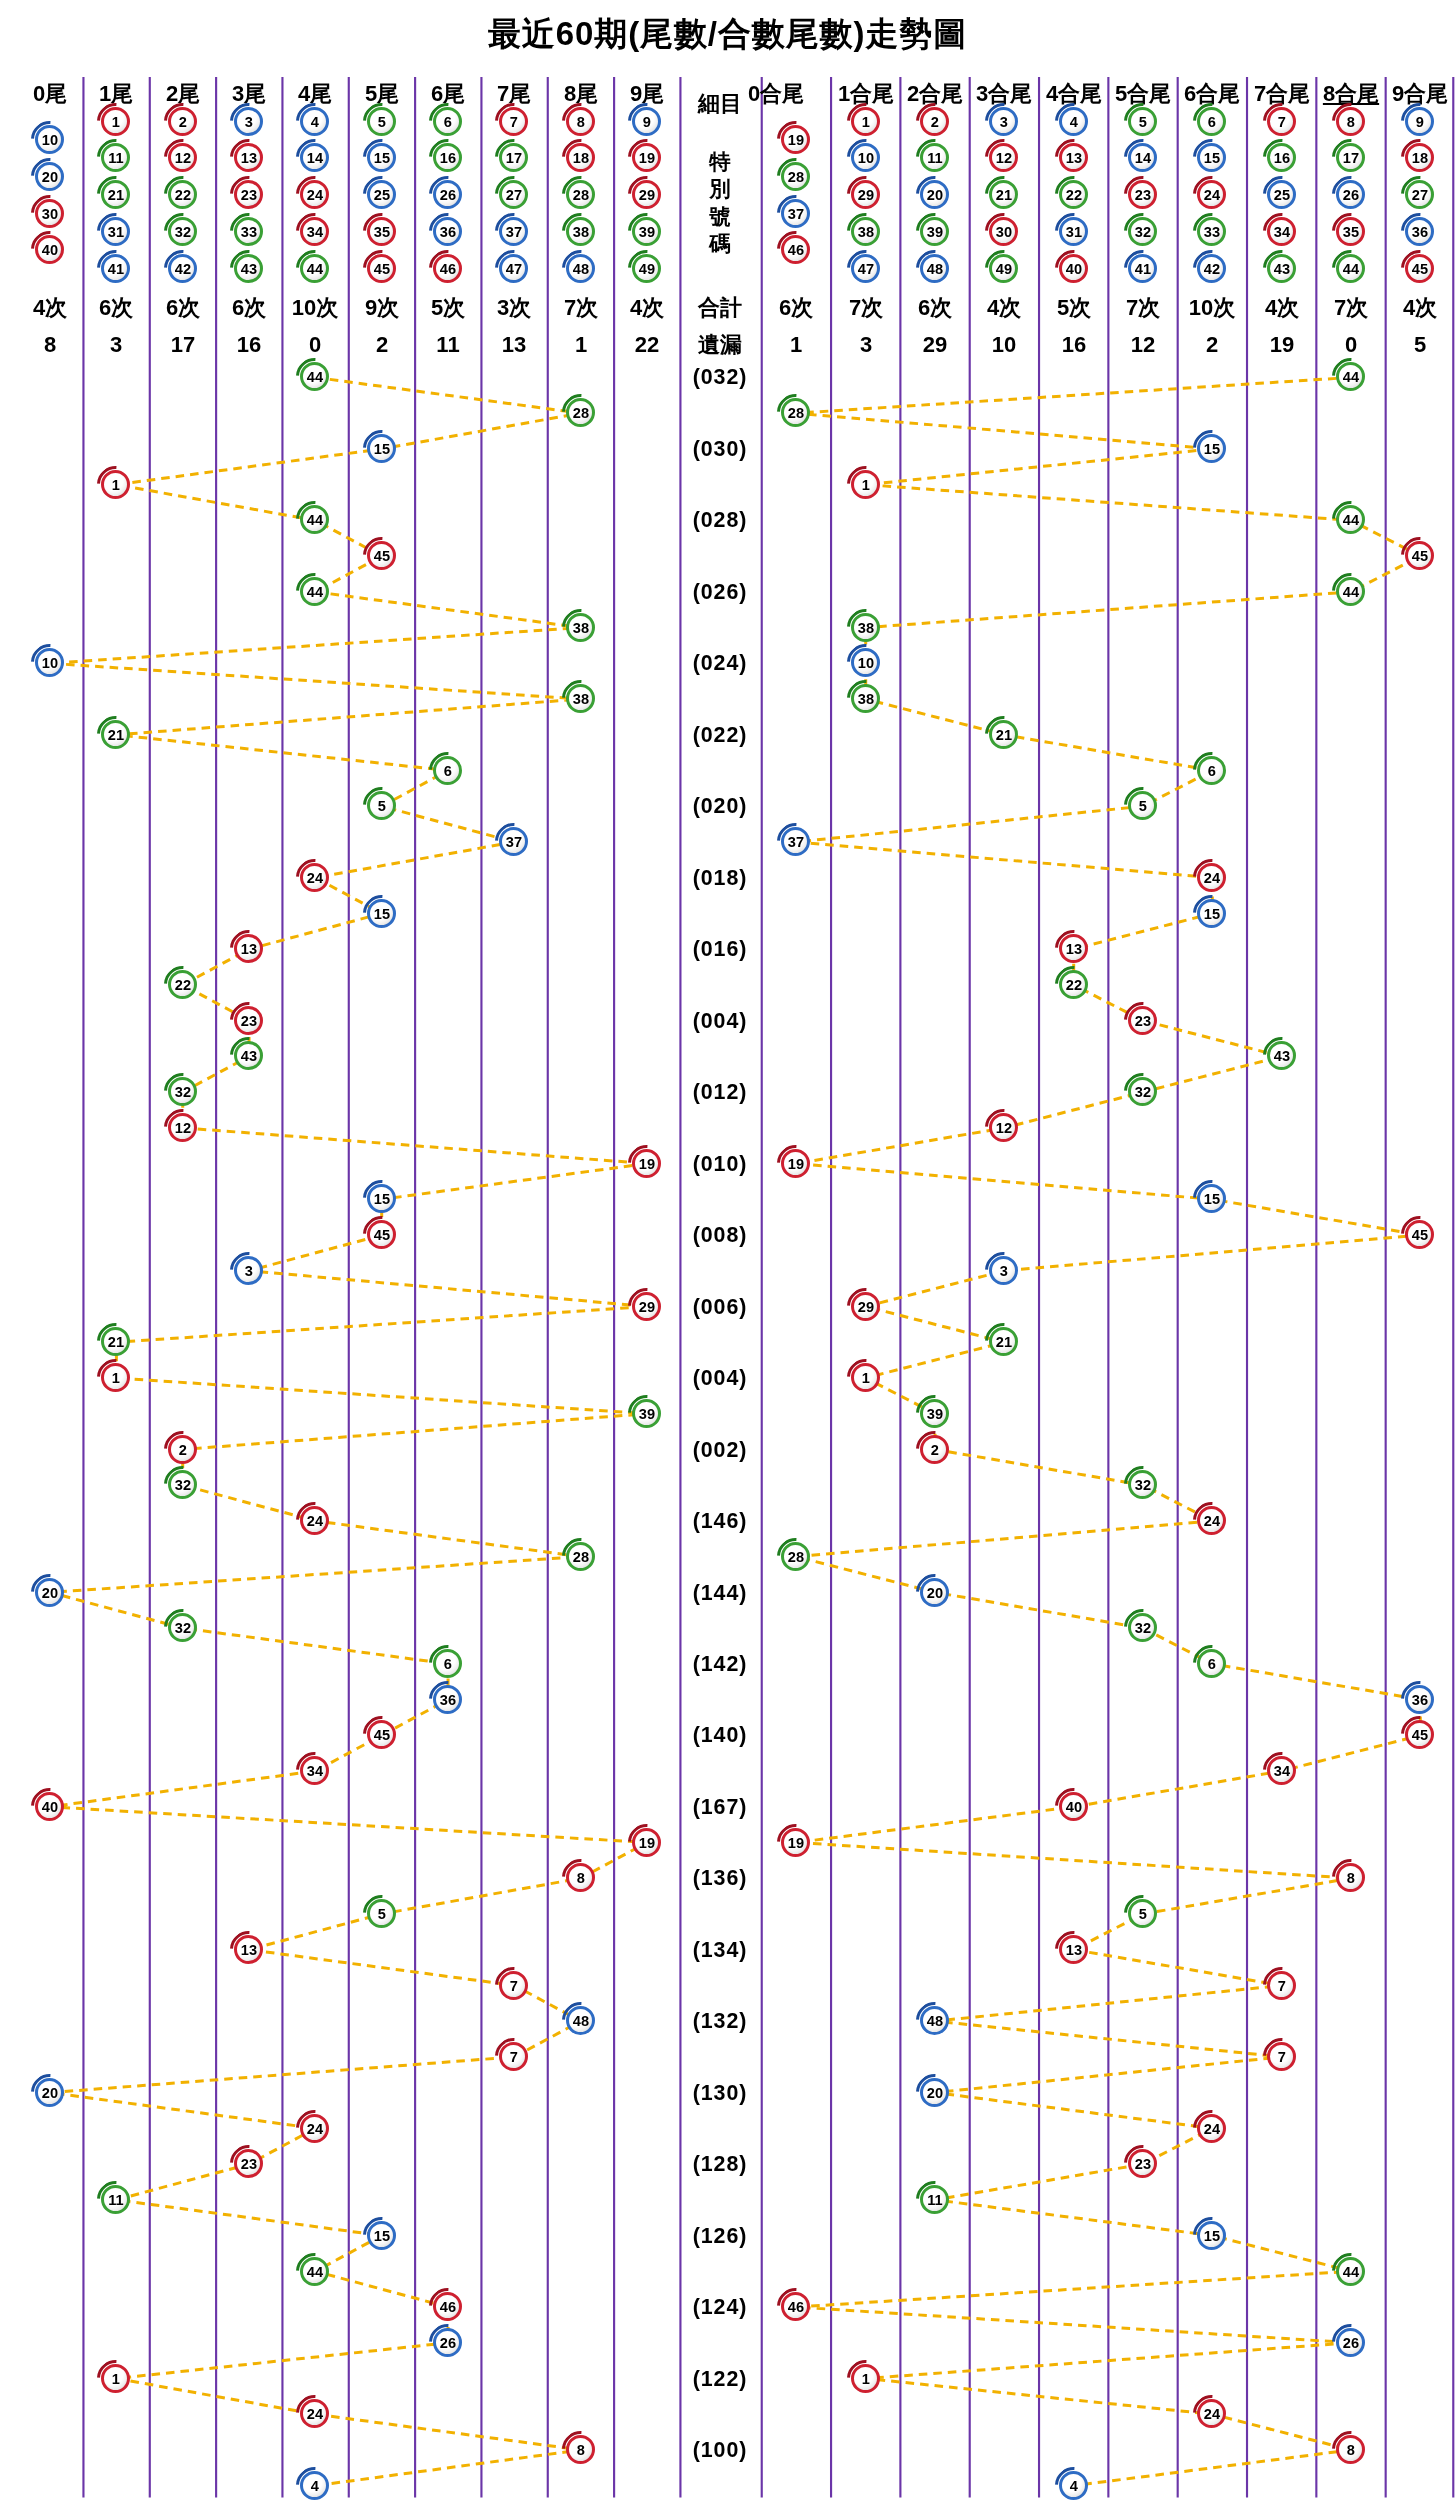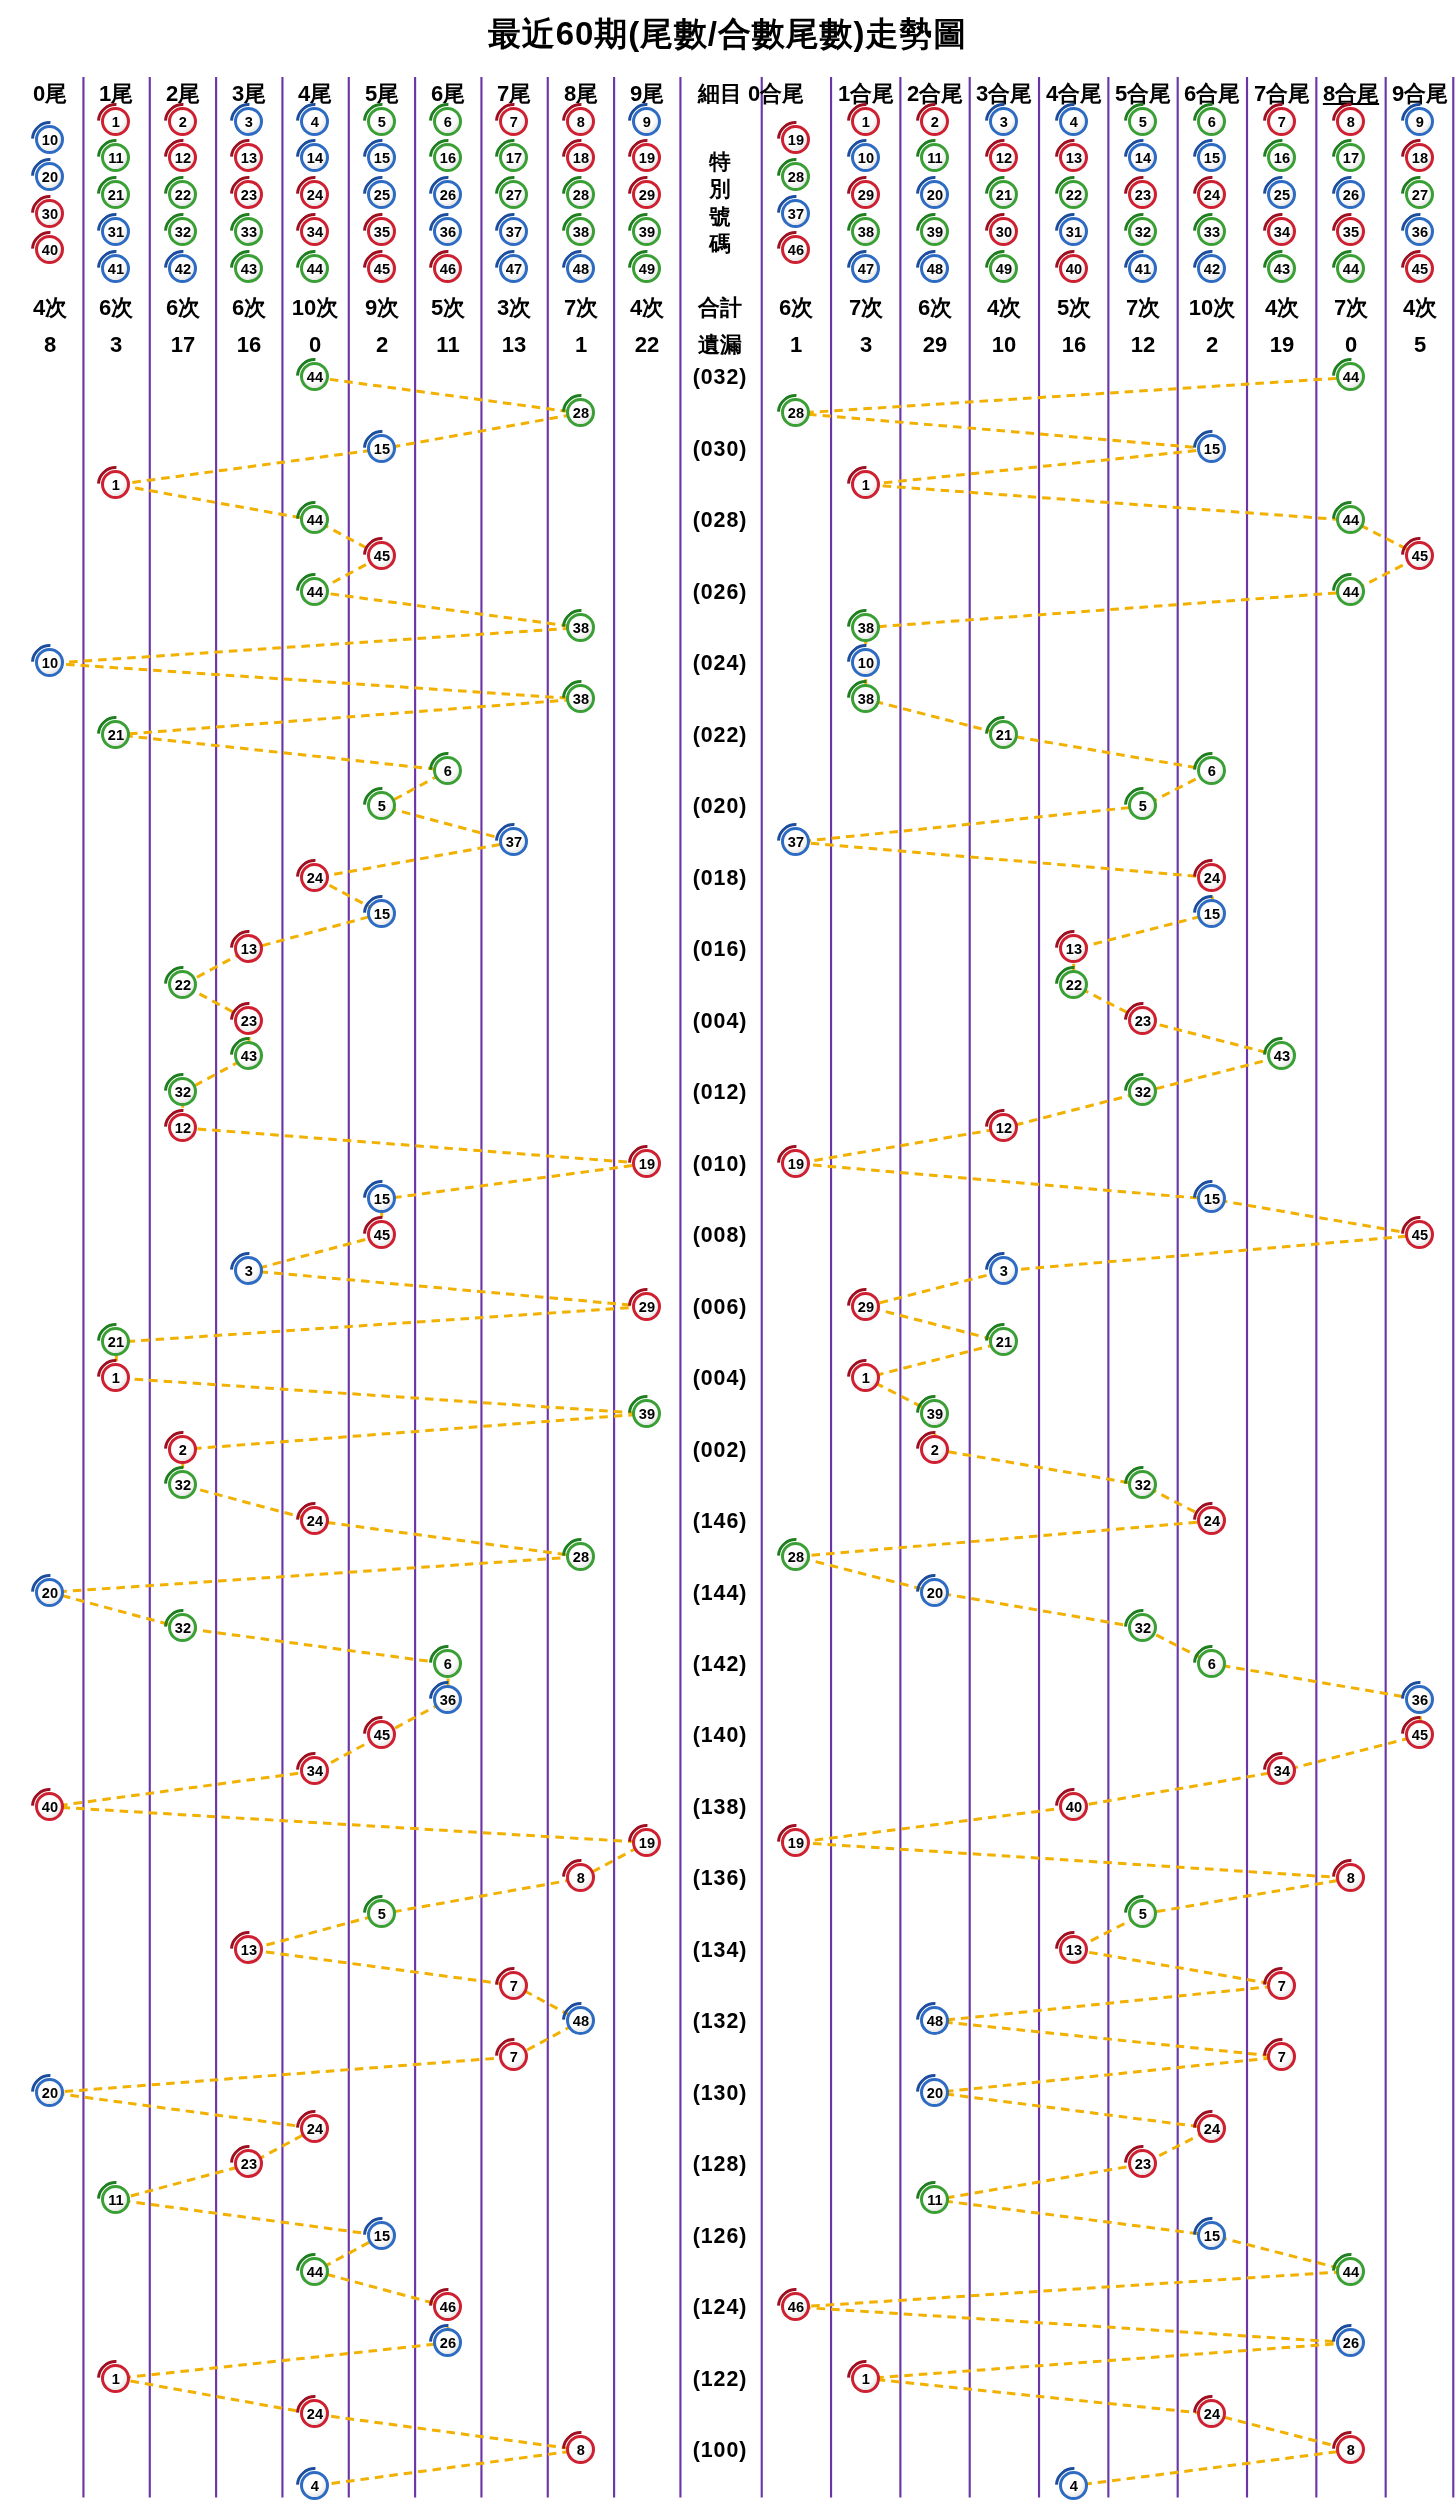--- a/index.html
+++ b/index.html
@@ -207,21 +207,21 @@
     <div class="txt miss" style="left: 796px; top: 345px;">1</div>
     <div class="txt miss" style="left: 866px; top: 345px;">3</div>
     <div class="txt miss" style="left: 935px; top: 345px;">29</div>
     <div class="txt miss" style="left: 1004px; top: 345px;">10</div>
     <div class="txt miss" style="left: 1074px; top: 345px;">16</div>
     <div class="txt miss" style="left: 1143px; top: 345px;">12</div>
     <div class="txt miss" style="left: 1212px; top: 345px;">2</div>
     <div class="txt miss" style="left: 1282px; top: 345px;">19</div>
     <div class="txt miss" style="left: 1351px; top: 345px;">0</div>
     <div class="txt miss" style="left: 1420px; top: 345px;">5</div>
-    <div class="txt col-header" style="left: 720px; top: 94px;">細目</div>
+    <div class="txt col-header" style="left: 720px; top: 104px;">細目</div>
     <div class="txt mid-char" style="left: 720px; top: 161px;">特</div>
     <div class="txt mid-char" style="left: 720px; top: 188px;">別</div>
     <div class="txt mid-char" style="left: 720px; top: 216px;">號</div>
     <div class="txt mid-char" style="left: 720px; top: 243px;">碼</div>
     <div class="txt count" style="left: 720px; top: 308px;">合計</div>
     <div class="txt count" style="left: 720px; top: 345px;">遺漏</div>
     <div class="txt period-label" style="left: 720px; top: 377px;">(032)</div>
     <div class="txt period-label" style="left: 720px; top: 449px;">(030)</div>
     <div class="txt period-label" style="left: 720px; top: 520px;">(028)</div>
     <div class="txt period-label" style="left: 720px; top: 592px;">(026)</div>
@@ -234,21 +234,21 @@
     <div class="txt period-label" style="left: 720px; top: 1092px;">(012)</div>
     <div class="txt period-label" style="left: 720px; top: 1164px;">(010)</div>
     <div class="txt period-label" style="left: 720px; top: 1235px;">(008)</div>
     <div class="txt period-label" style="left: 720px; top: 1307px;">(006)</div>
     <div class="txt period-label" style="left: 720px; top: 1378px;">(004)</div>
     <div class="txt period-label" style="left: 720px; top: 1450px;">(002)</div>
     <div class="txt period-label" style="left: 720px; top: 1521px;">(146)</div>
     <div class="txt period-label" style="left: 720px; top: 1593px;">(144)</div>
     <div class="txt period-label" style="left: 720px; top: 1664px;">(142)</div>
     <div class="txt period-label" style="left: 720px; top: 1735px;">(140)</div>
-    <div class="txt period-label" style="left: 720px; top: 1807px;">(138)</div>
+    <div class="txt period-label" style="left: 720px; top: 1807px;">(167)</div>
     <div class="txt period-label" style="left: 720px; top: 1878px;">(136)</div>
     <div class="txt period-label" style="left: 720px; top: 1950px;">(134)</div>
     <div class="txt period-label" style="left: 720px; top: 2021px;">(132)</div>
     <div class="txt period-label" style="left: 720px; top: 2093px;">(130)</div>
     <div class="txt period-label" style="left: 720px; top: 2164px;">(128)</div>
     <div class="txt period-label" style="left: 720px; top: 2236px;">(126)</div>
     <div class="txt period-label" style="left: 720px; top: 2307px;">(124)</div>
     <div class="txt period-label" style="left: 720px; top: 2379px;">(122)</div>
     <div class="txt period-label" style="left: 720px; top: 2450px;">(100)</div>
     <div class="ball green" style="left: 315px; top: 377px;">44</div>

